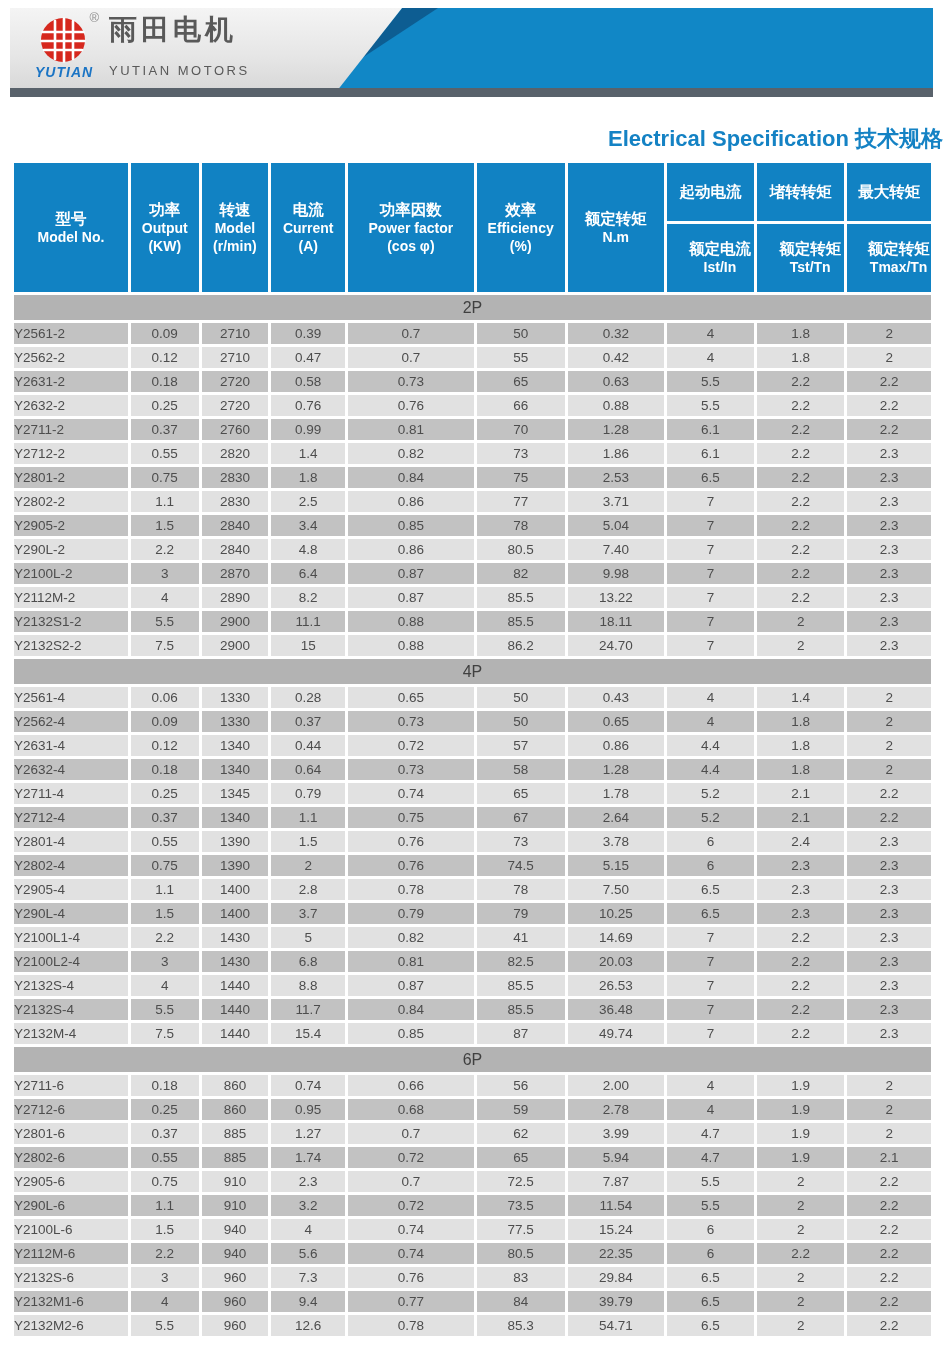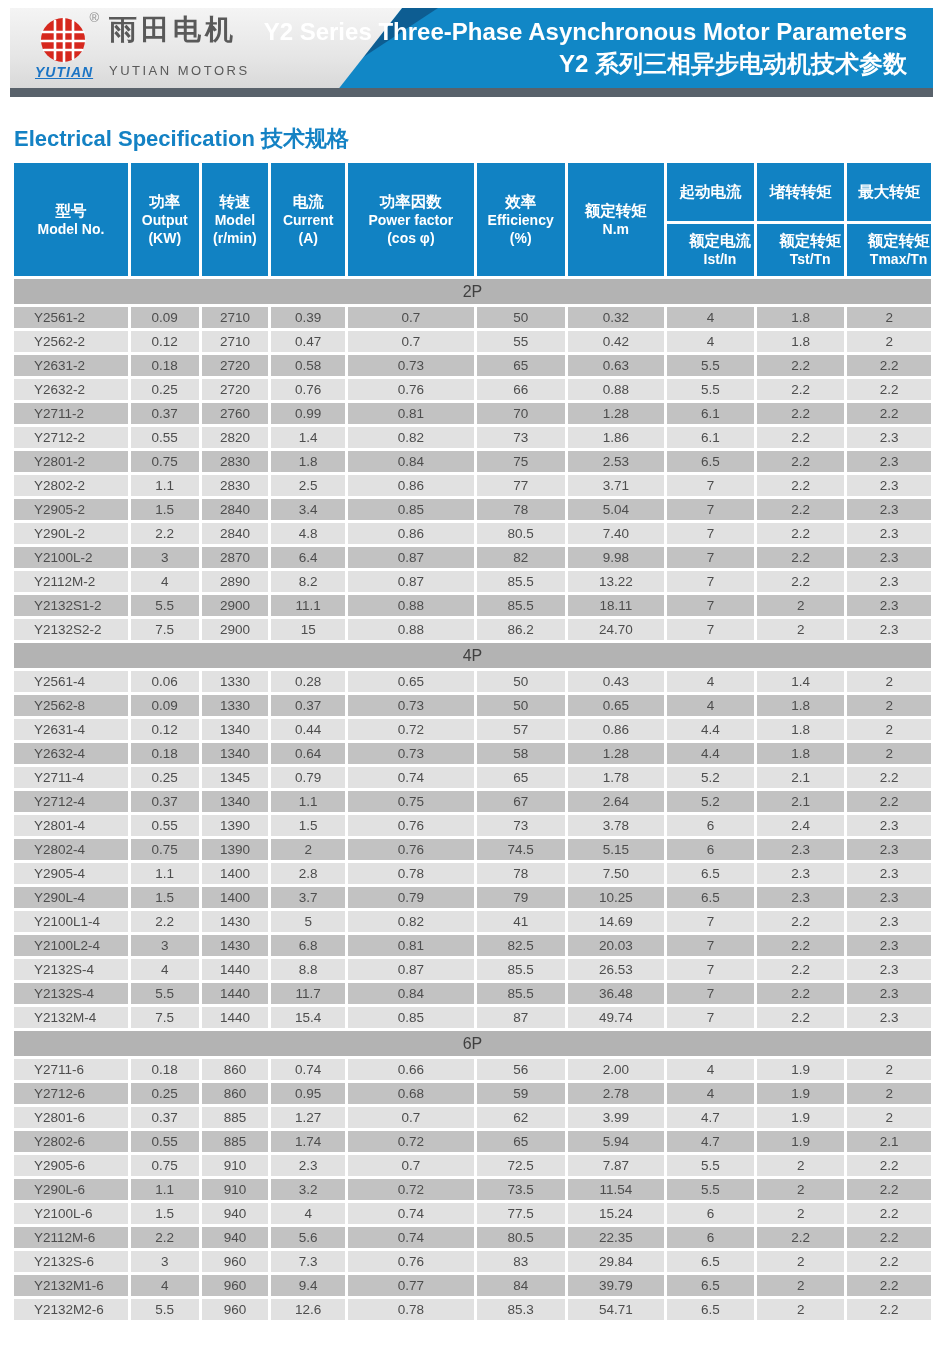--- a/index.html
+++ b/index.html
@@ -37,21 +37,21 @@
   }
   .logo-mark { position: relative; width: 56px; text-align: center; }
   .logo-circle-svg { display: block; margin: 0 auto; }
   .reg-mark {
     position: absolute; right: -8px; top: -6px;
     font-size: 13px; color: #8f8f8f; font-weight: normal;
   }
   .logo-script {
     font-style: italic; font-weight: bold;
     color: #1b74c4; font-size: 14px; letter-spacing: 1px;
-    margin-top: 0px; white-space: nowrap; text-decoration: underline;
+    margin-top: 0px; white-space: nowrap;
   }
   .brand-text { margin-left: 18px; margin-top: -4px; }
   .brand-cn {
     font-size: 28px; font-weight: bold; color: #595959;
     letter-spacing: 4px; line-height: 30px; white-space: nowrap;
   }
   .brand-en {
     font-size: 13px; color: #595959; letter-spacing: 2.5px;
     margin-top: 18px; white-space: nowrap;
   }
@@ -60,52 +60,52 @@
     text-align: right; color: #ffffff; z-index: 3;
   }
   .banner-title-en { font-size: 24px; font-weight: bold; line-height: 30px; white-space: nowrap; }
   .banner-title-cn { font-size: 24px; font-weight: bold; line-height: 30px; margin-top: 2px; white-space: nowrap; }
   .banner-shadow { height: 9px; background: #59626b; }
 
   
   .section-title {
     margin: 27px 0 6px 14px;
     font-size: 22px; font-weight: bold;
-    color: #1482c4; letter-spacing: 0px;
+    color: #1482c4; letter-spacing: 0px; text-align: right;
   }
 
   
   table.spec-table {
     border-collapse: separate; border-spacing: 3px;
     width: 923px; margin-left: 11px;
     table-layout: fixed;
   }
   thead th {
     background: #1182c3; color: #ffffff;
     font-weight: bold; vertical-align: middle;
     text-align: center; padding: 2px 1px;
   }
   thead tr.hrow-top th { height: 58px; }
-  thead tr.hrow-bottom th { height: 52px; padding-left: 20px; }
+  thead tr.hrow-bottom th { height: 68px; padding-left: 20px; }
   .hl { display: block; line-height: 18px; }
   .hl-cn { font-size: 15.5px; }
   .hl-en { font-size: 14px; }
   .hl-unit { font-size: 14px; }
 
   tbody td { vertical-align: middle; }
   tr.group-row td {
     background: #b3b3b3; color: #404040;
     text-align: center; font-size: 16px; font-weight: normal;
     padding: 3px 16px; line-height: 19px; margin-top: 30px;
   }
   tr.data-row td {
     text-align: center; font-size: 13.5px; color: #4d4d4d;
     padding: 2px 0; line-height: 17px;
   }
-  tr.data-row td.model { text-align: left; padding-left: 20px; }
+  tr.data-row td.model { text-align: left; }
   tr.shade-dark td { background: #c2c2c2; }
   tr.shade-light td { background: #e1e1e1; }
 </style>
 </head>
 <body>
 
 <div class="page">
 
   <header class="masthead">
     <div class="banner">
@@ -126,24 +126,20 @@
           </svg>
           <span class="reg-mark">®</span>
           <div class="logo-script">YUTIAN</div>
         </div>
         <div class="brand-text">
           <div class="brand-cn">雨田电机</div>
           <div class="brand-en">YUTIAN MOTORS</div>
         </div>
       </div>
 
-      <div class="banner-titles">
-        <div class="banner-title-en">Y2 Series Three-Phase Asynchronous Motor Parameters</div>
-        <div class="banner-title-cn">Y2 系列三相异步电动机技术参数</div>
-      </div>
     </div>
     <div class="banner-shadow"></div>
   </header>
 
   <h2 class="section-title">
     <span>Electrical Specification</span>
     <span>技术规格</span>
   </h2>
 
   <table class="spec-table">
@@ -400,21 +396,21 @@
           <td>1330</td>
           <td>0.28</td>
           <td>0.65</td>
           <td>50</td>
           <td>0.43</td>
           <td>4</td>
           <td>1.4</td>
           <td>2</td>
         </tr>
         <tr class="data-row shade-dark">
-          <td class="model">Y2562-8</td>
+          <td class="model">Y2562-4</td>
           <td>0.09</td>
           <td>1330</td>
           <td>0.37</td>
           <td>0.73</td>
           <td>50</td>
           <td>0.65</td>
           <td>4</td>
           <td>1.8</td>
           <td>2</td>
         </tr>

